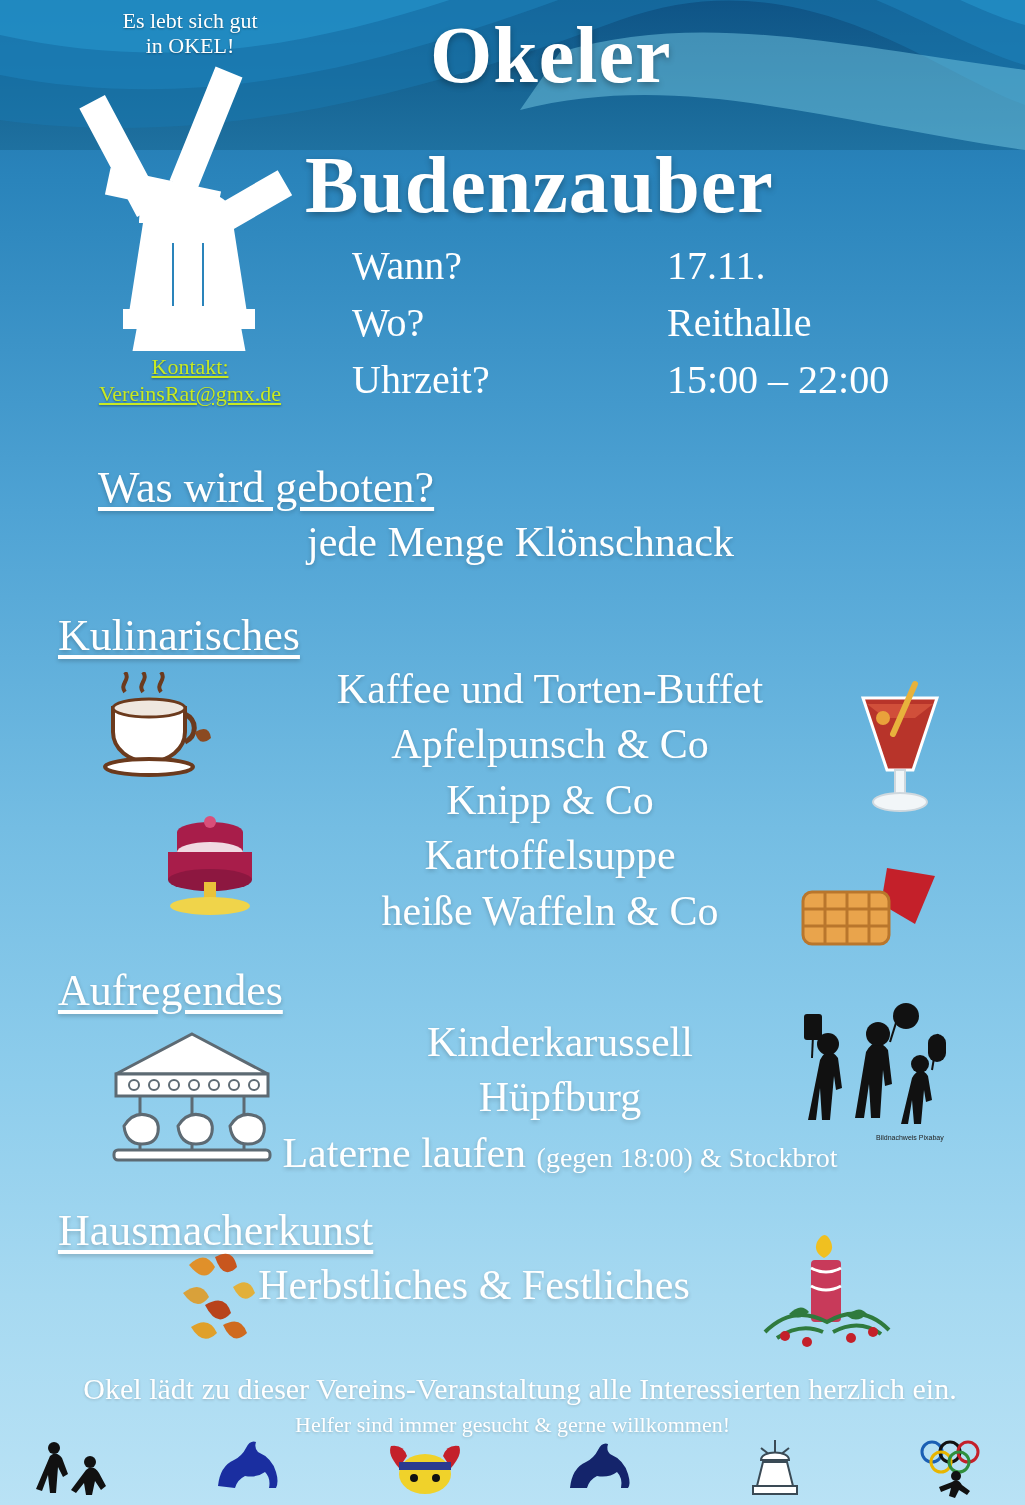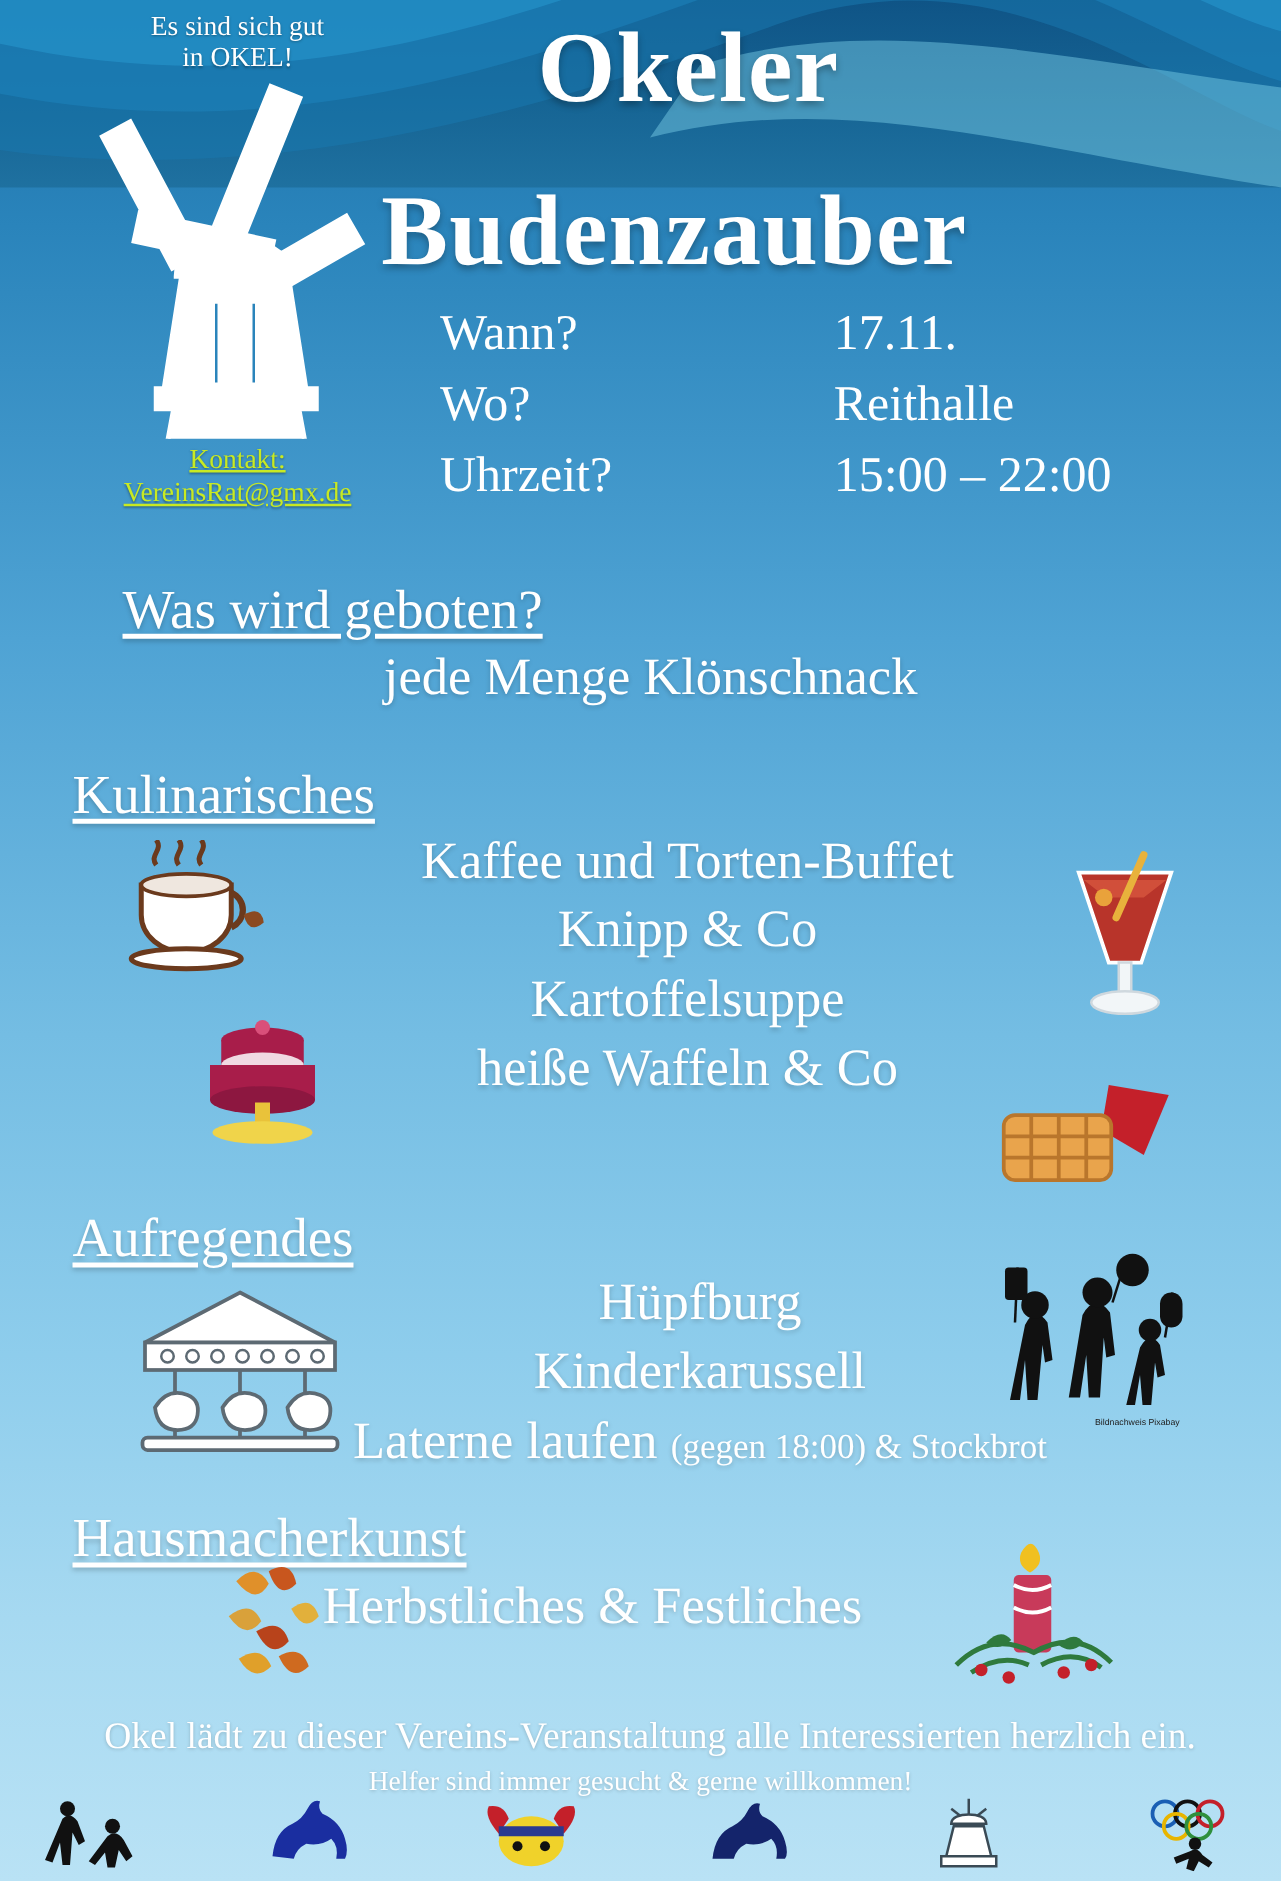--- a/index.html
+++ b/index.html
@@ -157,21 +157,21 @@
 
   <svg class="swoosh" viewBox="0 0 1025 420" preserveAspectRatio="none">
     <path d="M0,300 C220,330 430,270 620,200 C800,135 930,250 1025,285 L1025,0 L0,0 Z" fill="#1a78ae" opacity="0.55"></path>
     <path d="M0,255 C230,300 420,230 600,165 C790,95 920,215 1025,245 L1025,0 L0,0 Z" fill="#1d86bf" opacity="0.5"></path>
     <path d="M0,215 C240,268 420,190 600,128 C790,62 930,180 1025,205 L1025,0 L0,0 Z" fill="#2aa0d6" opacity="0.45"></path>
     <path d="M520,290 C680,250 820,300 1025,330 L1025,250 C840,225 700,190 560,232 Z" fill="#7fd3ea" opacity="0.45"></path>
   </svg>
 
   <div class="logo-block">
     <div class="logo-tag">
-      <div>Es sind sich gut</div>
+      <div>Es lebt sich gut</div>
       <div>in OKEL!</div>
     </div>
     <div class="windmill">
       <svg viewBox="0 0 235 290" width="235" height="290">
         <g stroke="#ffffff" stroke-width="4" fill="#e9f4fb">
 
           <g stroke-width="3">
             <rect x="120" y="8" width="26" height="120" transform="rotate(22 133 68)" fill="#ffffff"></rect>
             <rect x="35" y="35" width="26" height="120" transform="rotate(-28 48 95)" fill="#ffffff"></rect>
             <rect x="150" y="95" width="26" height="110" transform="rotate(60 163 150)" fill="#ffffff"></rect>
@@ -218,20 +218,21 @@
   </div>
 
   <div class="sec-h" style="left:58px; top:462px;margin-left:40px;">Was wird geboten?</div>
   <div class="lines" style="left:16px; right:0; top:515px;">
     <div>jede Menge Klönschnack</div>
   </div>
 
   <div class="sec-h" style="left:58px; top:610px;">Kulinarisches</div>
   <div class="lines" style="left:200px; width:700px; top:662px;">
     <div>Kaffee und Torten-Buffet</div>
+    <div>Apfelpunsch &amp; Co</div>
     <div>Knipp &amp; Co</div>
     <div>Kartoffelsuppe</div>
     <div>heiße Waffeln &amp; Co</div>
   </div>
 
   <svg class="art" style="left:95px; top:672px;" width="125" height="110" viewBox="0 0 125 110">
     <g fill="none" stroke="#6b3a1d" stroke-width="4">
       <path d="M30,20 c-6,-8 6,-12 0,-20"></path>
       <path d="M48,20 c-6,-8 6,-12 0,-20"></path>
       <path d="M66,20 c-6,-8 6,-12 0,-20"></path>
@@ -274,22 +275,22 @@
         <line x1="8" y1="64" x2="94" y2="64"></line>
         <line x1="30" y1="30" x2="30" y2="82"></line>
         <line x1="52" y1="30" x2="52" y2="82"></line>
         <line x1="74" y1="30" x2="74" y2="82"></line>
       </g>
     </g>
   </svg>
 
   <div class="sec-h" style="left:58px; top:965px;">Aufregendes</div>
   <div class="lines" style="left:210px; width:700px; top:1015px;">
+    <div>Kinderkarussell</div>
     <div>Hüpfburg</div>
-    <div>Kinderkarussell</div>
     <div>
       <span>Laterne laufen</span>
       <span class="small-inline">(gegen 18:00) &amp; Stockbrot</span>
     </div>
   </div>
 
   <svg class="art" style="left:100px; top:1030px;" width="185" height="140" viewBox="0 0 185 140">
     <path d="M92,4 L168,44 L16,44 Z" fill="#ffffff" stroke="#5d6a73" stroke-width="3"></path>
     <rect x="16" y="44" width="152" height="22" fill="#ffffff" stroke="#5d6a73" stroke-width="3"></rect>
     <g fill="#ffffff" stroke="#5d6a73" stroke-width="2">

